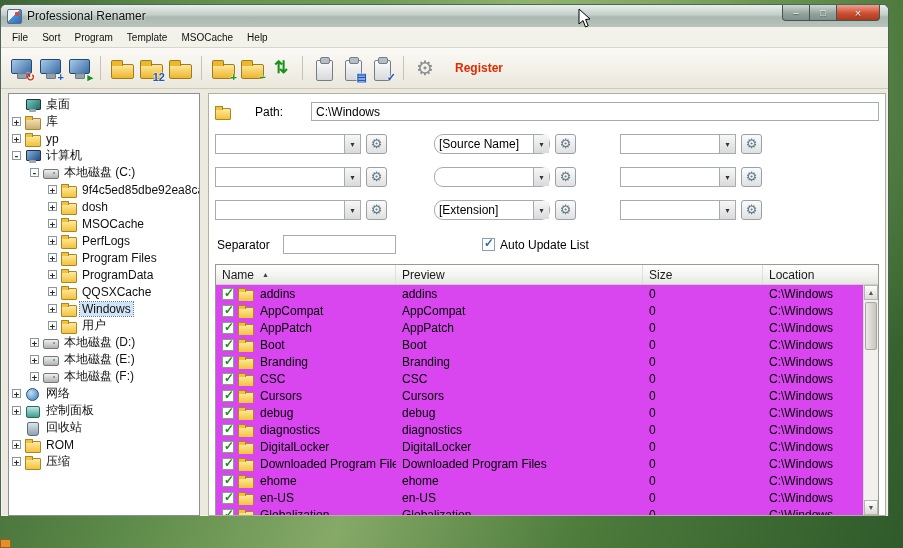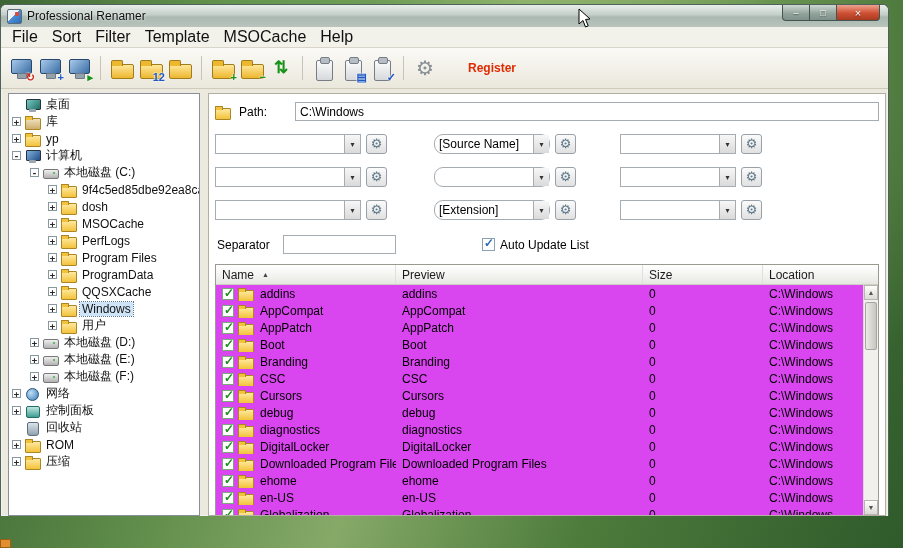--- a/index.html
+++ b/index.html
@@ -30,21 +30,21 @@
   .win-controls { position:absolute; right:8px; top:0; display:flex; }
   .win-btn { height:16px; display:flex; align-items:center; justify-content:center;
     font-size:9px; color:#fff; border:1px solid #44544e; border-top:none; text-shadow:0 1px 1px rgba(0,0,0,.5); }
   .win-btn.min { width:28px; border-radius:0 0 0 4px; background:linear-gradient(#cdd8d2,#90a199 60%,#7e918a); }
   .win-btn.max { width:27px; border-left:none; background:linear-gradient(#cdd8d2,#90a199 60%,#7e918a); }
   .win-btn.close { width:43px; border-left:none; border-radius:0 0 4px 0; font-size:11px;
     background:linear-gradient(#eda28f,#cf4f33 55%,#a83a20); }
 
   .menubar { height:21px; flex:none; background:#f2f1ea; border-bottom:1px solid #d9d5c8;
     display:flex; align-items:center; padding-left:4px; }
-  .menu-item { font-size:16px; color:#101010; padding:2px 7px; }
+  .menu-item { font-size:10px; color:#101010; padding:2px 7px; }
 
   .toolbar { height:41px; flex:none; display:flex; align-items:center; padding:0 7px; gap:3px;
     background:linear-gradient(#fbfaf6,#eae7dc); border-bottom:1px solid #cfcabc; }
   .tb { position:relative; width:26px; height:26px; flex:none; }
   .tb-sep { width:1px; height:24px; background:#c7c3b5; margin:0 5px; flex:none; }
   .kind-folder::before { content:""; position:absolute; left:2px; top:9px; width:21px; height:13px;
     background:linear-gradient(#ffe79a,#edb72e); border:1px solid #a07d1c; border-radius:2px; }
   .kind-folder::after { content:""; position:absolute; left:2px; top:5px; width:10px; height:5px;
     background:#edb72e; border:1px solid #a07d1c; border-bottom:none; border-radius:2px 2px 0 0; }
   .kind-computer::before { content:""; position:absolute; left:3px; top:4px; width:19px; height:13px;
@@ -55,21 +55,21 @@
     background:linear-gradient(#fdfdfd,#d6d8db); border:1px solid #767d86; border-radius:2px; }
   .kind-clipboard::after { content:""; position:absolute; left:9px; top:2px; width:8px; height:5px;
     background:#b7bdc5; border:1px solid #767d86; border-radius:2px; }
   .badge { position:absolute; right:-1px; bottom:-2px; font-size:11px; font-weight:bold;
     text-shadow:0 0 2px #fff, 0 0 2px #fff; line-height:1; }
   .b-green { color:#179317; } .b-red { color:#cc2c1a; } .b-blue { color:#1f58c2; }
   .kind-arrows .badge, .kind-gear .badge { position:static; display:block; width:100%; height:100%;
     text-align:center; line-height:26px; text-shadow:none; }
   .kind-arrows .badge { font-size:17px; color:#179317; }
   .kind-gear .badge { font-size:20px; font-weight:normal; color:#878e94; }
-  .register { font-size:12px; font-weight:bold; color:#e02b00; margin-left:27px; }
+  .register { font-size:12px; font-weight:bold; color:#e02b00; margin-left:14px; }
 
   
   .main { flex:1; display:flex; overflow:hidden; padding:4px 2px 0 7px; }
   .tree-panel { width:192px; flex:none; background:#fff; border:1px solid #8a9097; overflow:hidden; padding-top:2px; }
   .tree-row { display:flex; align-items:center; height:17px; white-space:nowrap; overflow:hidden; font-size:12px; color:#101010; }
   .lv0 { padding-left:3px; } .lv1 { padding-left:21px; } .lv2 { padding-left:39px; }
   .expander { width:9px; height:9px; flex:none; border:1px solid #88989e; background:#fff;
     font:bold 9px/8px "DejaVu Sans Mono", monospace; text-align:center; color:#2a2a2a; margin-right:4px; }
   .expander.hide { visibility:hidden; }
   .tree-label { padding:0 2px; }
@@ -93,21 +93,21 @@
     background:radial-gradient(circle at 35% 35%, #bfe0f5, #3a79b8); border:1px solid #23507e; }
   .ti-cpanel::before { content:""; position:absolute; left:1px; top:2px; width:12px; height:10px;
     background:linear-gradient(#bfe6e0,#3f9e92); border:1px solid #226e64; border-radius:2px; }
   .ti-recycle::before { content:""; position:absolute; left:2px; top:1px; width:10px; height:12px;
     background:linear-gradient(#dbe4ea,#8fa2b0); border:1px solid #5c6e7a; border-radius:2px 2px 3px 3px; }
 
   .right-panel { flex:1; margin-left:8px; background:#fff; border:1px solid #b3afa2;
     display:flex; flex-direction:column; overflow:hidden; padding:8px 6px 0 6px; }
 
   .path-row { display:flex; align-items:center; flex:none; }
-  .path-label { font-size:12px; margin:0 6px 0 5px; width:50px; }
+  .path-label { font-size:12px; margin:0 6px 0 21px; width:50px; }
   .path-input { flex:1; height:19px; border:1px solid #a5acb2; font:12px "Liberation Sans", sans-serif; padding:1px 4px; }
 
   .rename-row { display:flex; align-items:center; margin-top:13px; flex:none; }
   .grp { display:flex; align-items:center; }
   .g2 { margin-left:47px; } .g3 { margin-left:44px; }
   .dd { display:flex; align-items:center; height:20px; border:1px solid #a5acb2; background:#fff; }
   .dd1 { width:146px; } .dd2 { width:116px;border-radius:9px; } .dd3 { width:116px; }
   .dd-text { flex:1; font-size:12px; padding-left:4px; white-space:nowrap; overflow:hidden; }
   .dd-arrow { width:16px; height:100%; flex:none; display:flex; align-items:center; justify-content:center;
     font-size:8px; color:#333; background:linear-gradient(#f7f7f7,#dadada); border-left:1px solid #a5acb2; }
@@ -163,21 +163,21 @@
       <div class="win-btn close">×</div>
     </div>
   </div>
 
   <div class="menubar">
 
       <span class="menu-item">File</span>
 
       <span class="menu-item">Sort</span>
 
-      <span class="menu-item">Filter</span>
+      <span class="menu-item">Program</span>
 
       <span class="menu-item">Template</span>
 
       <span class="menu-item">MSOCache</span>
 
       <span class="menu-item">Help</span>
     </div>
 
   <div class="toolbar">
     <span style="display:flex;align-items:center;gap:3px;">

